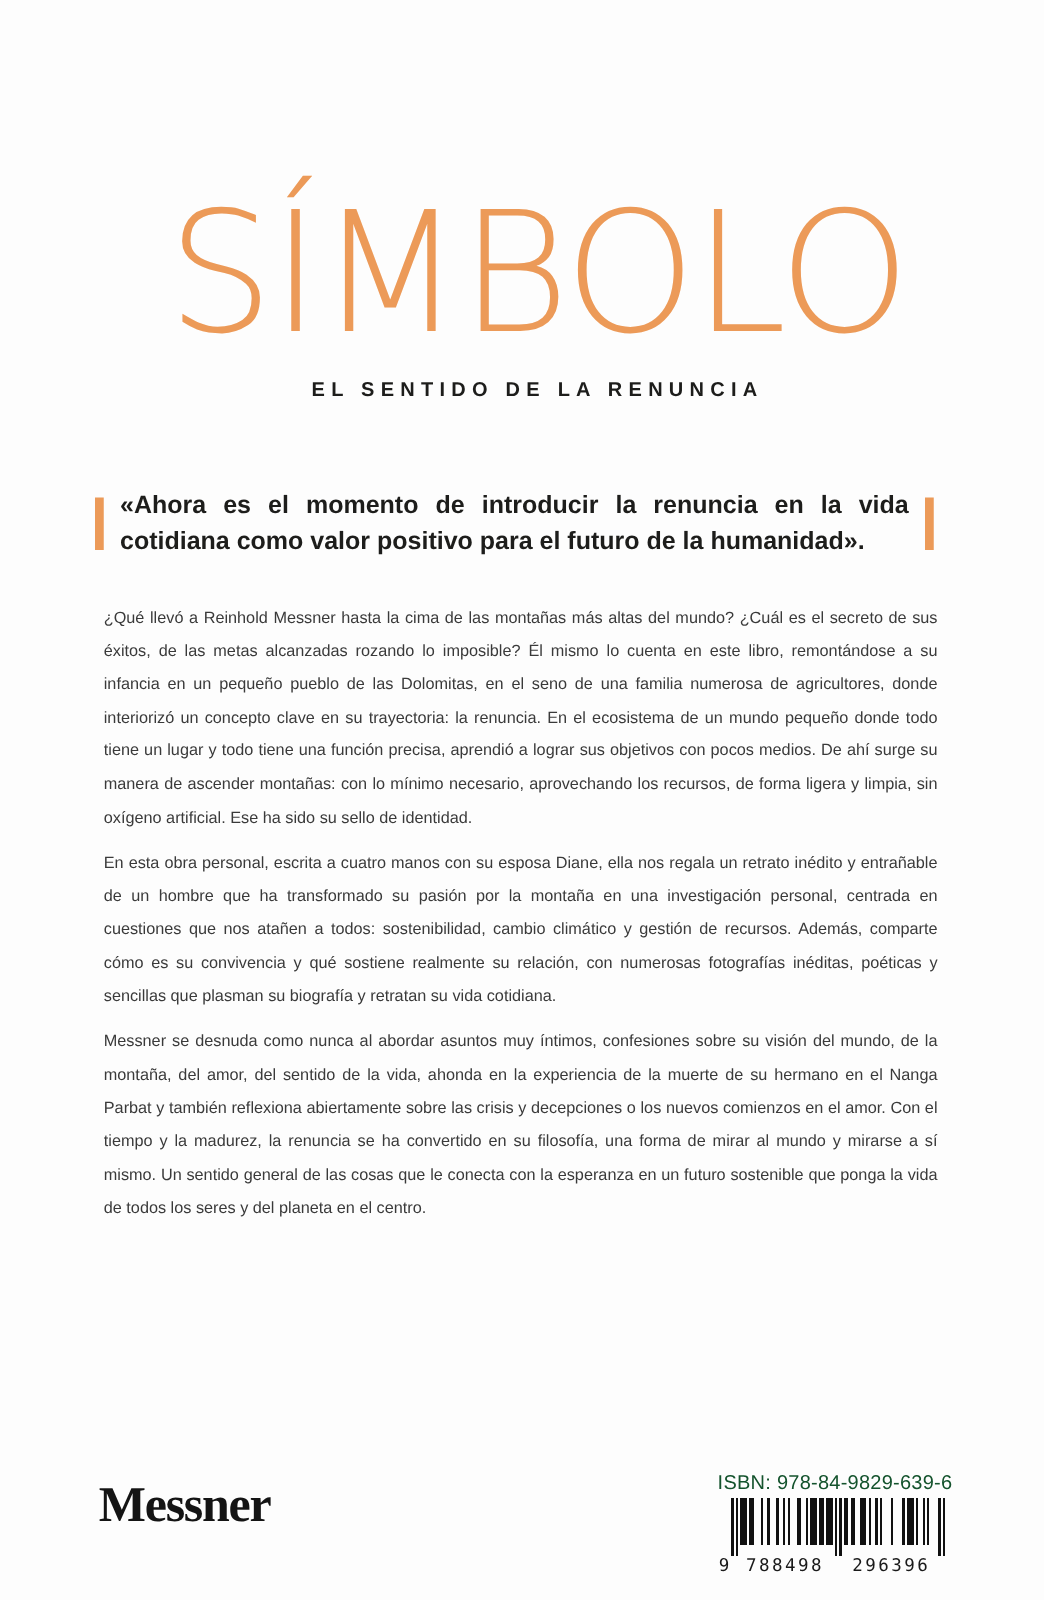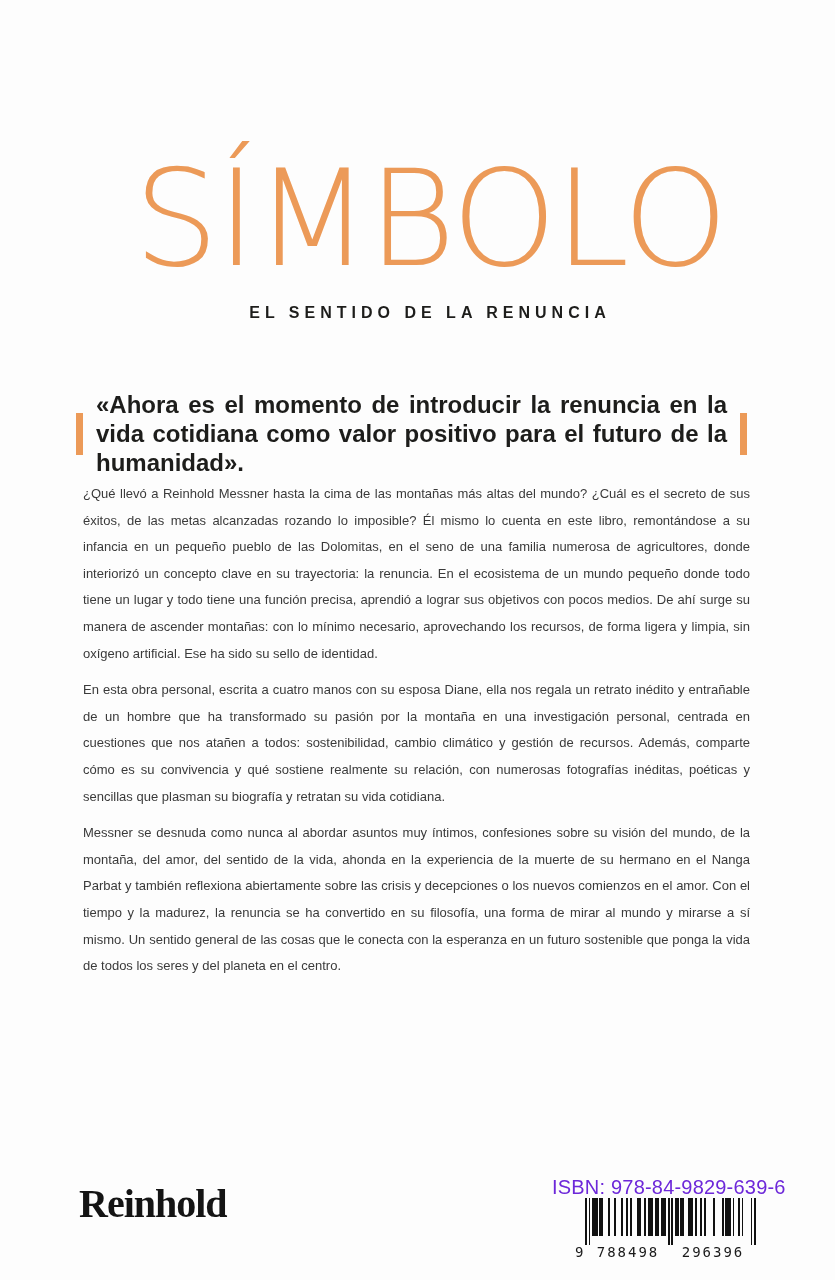--- a/index.html
+++ b/index.html
@@ -32,21 +32,21 @@
   .quote {
     position:absolute; top:390px; left:76px; width:671px;
     display:flex; align-items:center;
   }
   .qbar {
     flex:none; width:7px; height:42px;
     background:var(--accent,#EC9A58);
   }
   .qtext {
     flex:1; margin:0; padding:0 13px;
-    font-size:24px; line-height:29px; font-weight:700;
+    font-size:20px; line-height:29px; font-weight:700;
     color:var(--heading,#1D1D1B);
     text-align:justify;
   }
   .synopsis {
     position:absolute; top:481px; left:83px; width:667px;
     font-size:13px; line-height:26.6px;
     color:var(--body,#3A3A3A);
     text-align:justify;
     hyphens:auto;
   }
@@ -56,23 +56,23 @@
     font-family:"Liberation Serif", serif;
     font-weight:700; font-size:40px; line-height:1;
     letter-spacing:-1px;
     color:#141414;
   }
   .isbn-block {
     position:absolute; left:552px; top:1178px; width:232px;
     text-align:center;
   }
   .isbn-label {
-    font-size:20px; line-height:18px;
+    font-size:16px; line-height:18px;
     letter-spacing:0.2px;
-    color:#6d28d9;
+    color:#14532d;
     white-space:nowrap;
   }
   .barcode-svg { display:block; margin:2px auto 0 auto; }
   .barcode-svg text {
     font-family:"DejaVu Sans Mono", monospace;
     font-size:14px; fill:#1A1A1A;
   }
 </style>
 </head>
 <body>
@@ -88,21 +88,21 @@
     <p class="qtext">«Ahora es el momento de introducir la renuncia en la vida cotidiana como valor positivo para el futuro de la humanidad».</p>
     <span class="qbar"></span>
   </div>
 
   <div class="synopsis">
     <p>¿Qué llevó a Reinhold Messner hasta la cima de las montañas más altas del mundo? ¿Cuál es el secreto de sus éxitos, de las metas alcanzadas rozando lo imposible? Él mismo lo cuenta en este libro, remontándose a su infancia en un pequeño pueblo de las Dolomitas, en el seno de una familia numerosa de agricultores, donde interiorizó un concepto clave en su trayectoria: la renuncia. En el ecosistema de un mundo pequeño donde todo tiene un lugar y todo tiene una función precisa, aprendió a lograr sus objetivos con pocos medios. De ahí surge su manera de ascender montañas: con lo mínimo necesario, aprovechando los recursos, de forma ligera y limpia, sin oxígeno artificial. Ese ha sido su sello de identidad.</p>
     <p>En esta obra personal, escrita a cuatro manos con su esposa Diane, ella nos regala un retrato inédito y entrañable de un hombre que ha transformado su pasión por la montaña en una investigación personal, centrada en cuestiones que nos atañen a todos: sostenibilidad, cambio climático y gestión de recursos. Además, comparte cómo es su convivencia y qué sostiene realmente su relación, con numerosas fotografías inéditas, poéticas y sencillas que plasman su biografía y retratan su vida cotidiana.</p>
     <p>Messner se desnuda como nunca al abordar asuntos muy íntimos, confesiones sobre su visión del mundo, de la montaña, del amor, del sentido de la vida, ahonda en la experiencia de la muerte de su hermano en el Nanga Parbat y también reflexiona abiertamente sobre las crisis y decepciones o los nuevos comienzos en el amor. Con el tiempo y la madurez, la renuncia se ha convertido en su filosofía, una forma de mirar al mundo y mirarse a sí mismo. Un sentido general de las cosas que le conecta con la esperanza en un futuro sostenible que ponga la vida de todos los seres y del planeta en el centro.</p>
   </div>
 
-  <div class="publisher-logo">Reinhold</div>
+  <div class="publisher-logo">Messner</div>
 
   <div class="isbn-block">
     <div class="isbn-label">ISBN: 978-84-9829-639-6</div>
     <svg class="barcode-svg" width="190" height="62" viewBox="0 0 190 62" shape-rendering="crispEdges">
       <g id="barcode-bars" fill="#111111">
           <rect x="12.00" y="0" width="1.80" height="47"></rect>
           <rect x="15.60" y="0" width="1.80" height="47"></rect>
           <rect x="19.20" y="0" width="1.80" height="38"></rect>
           <rect x="21.00" y="0" width="1.80" height="38"></rect>
           <rect x="22.80" y="0" width="1.80" height="38"></rect>

